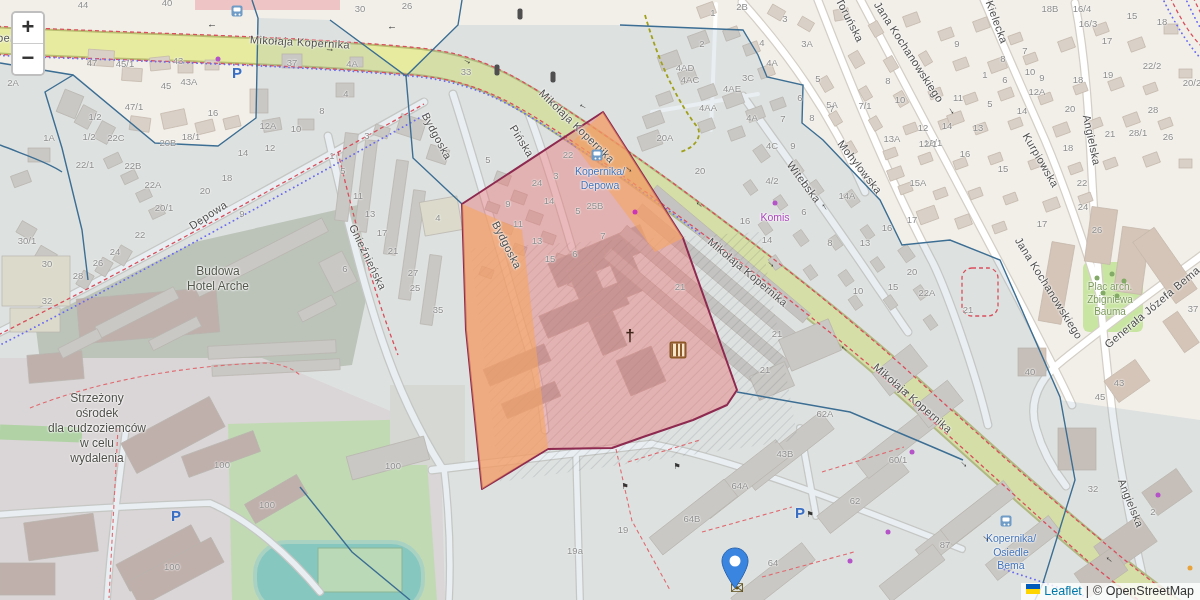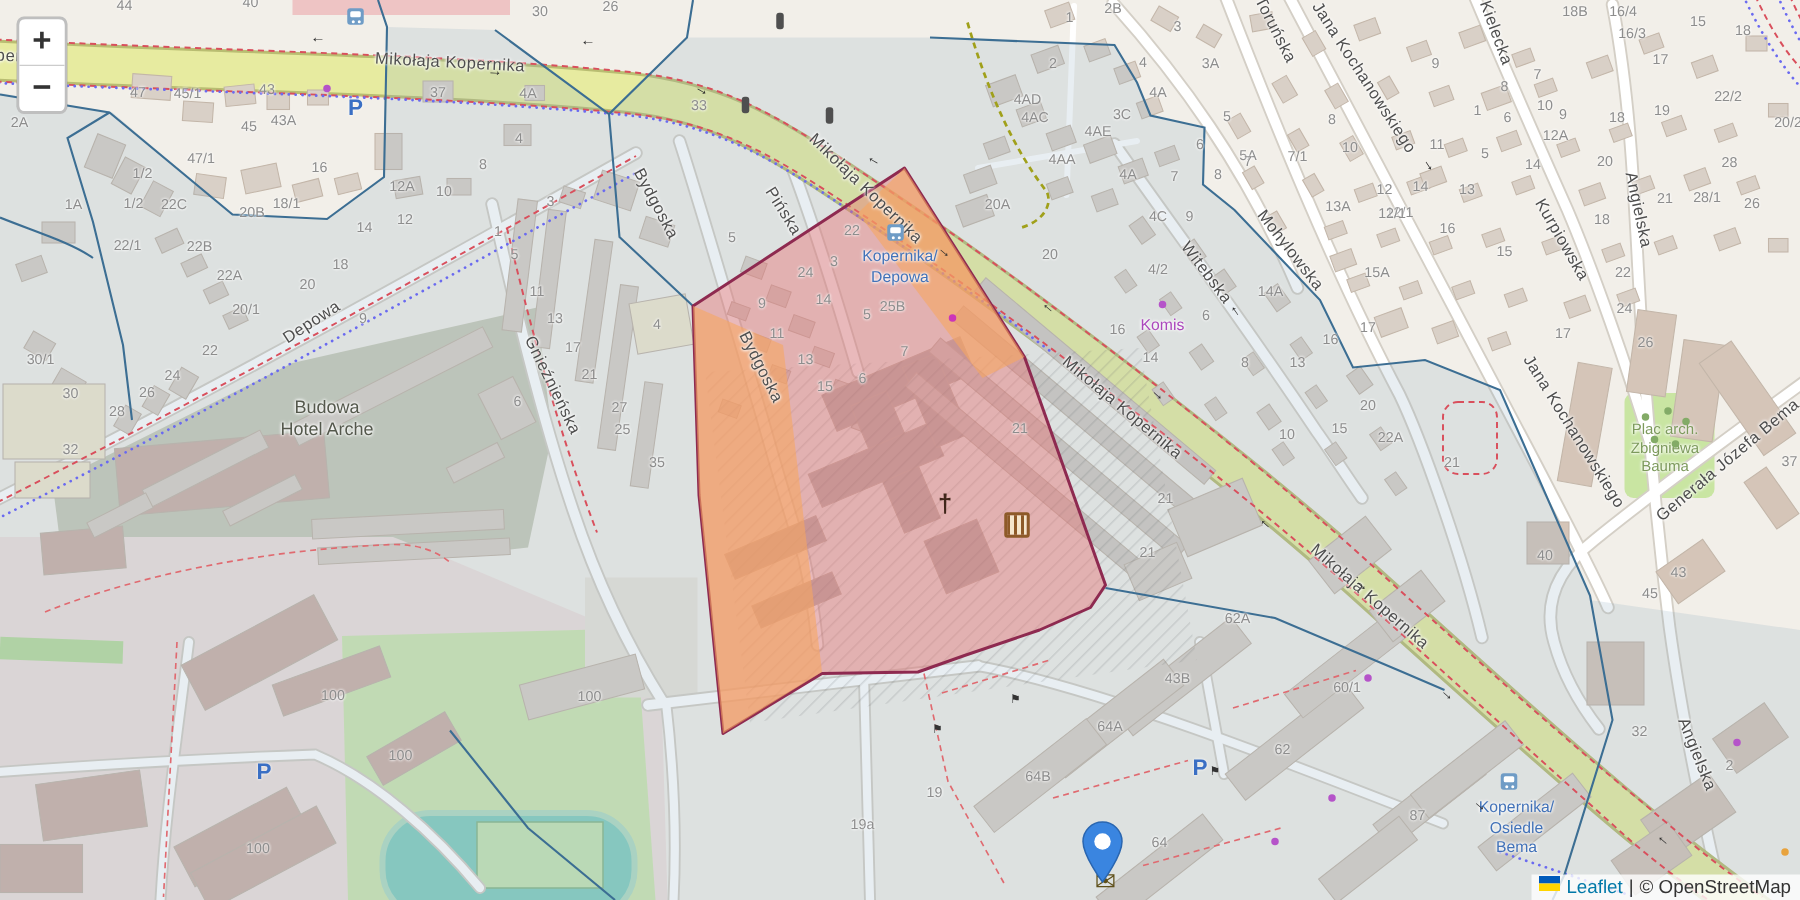--- a/index.html
+++ b/index.html
@@ -551,20 +551,27 @@
       <div class="nlbl" style="left: 222px; top: 464px;">100</div>
       <div class="nlbl" style="left: 267px; top: 504px;">100</div>
       <div class="nlbl" style="left: 172px; top: 566px;">100</div>
       <div class="nlbl" style="left: 393px; top: 465px;">100</div>
       <div class="nlbl" style="left: 1093px; top: 488px;">32</div>
       <div class="nlbl" style="left: 1153px; top: 511px;">2</div>
       <div class="plbl" style="color: rgb(84, 88, 76); font-size: 12px; line-height: 15px; left: 218px; top: 264px;">
         <div>Budowa</div>
         <div>Hotel Arche</div>
       </div>
+      <div class="plbl" style="color: rgb(79, 79, 74); font-size: 12px; line-height: 15px; left: 97px; top: 391px;">
+        <div>Strzeżony</div>
+        <div>ośrodek</div>
+        <div>dla cudzoziemców</div>
+        <div>w celu</div>
+        <div>wydalenia</div>
+      </div>
       <div class="plbl" style="color: rgb(66, 114, 184); font-size: 10.5px; line-height: 13.5px; left: 600px; top: 165px;">
         <div>Kopernika/</div>
         <div>Depowa</div>
       </div>
       <div class="plbl" style="color: rgb(66, 114, 184); font-size: 10.5px; line-height: 13.5px; left: 1011px; top: 532px;">
         <div>Kopernika/</div>
         <div>Osiedle</div>
         <div>Bema</div>
       </div>
       <div class="plbl" style="color: rgb(171, 71, 188); font-size: 10.5px; line-height: 13px; left: 775px; top: 211px;">

